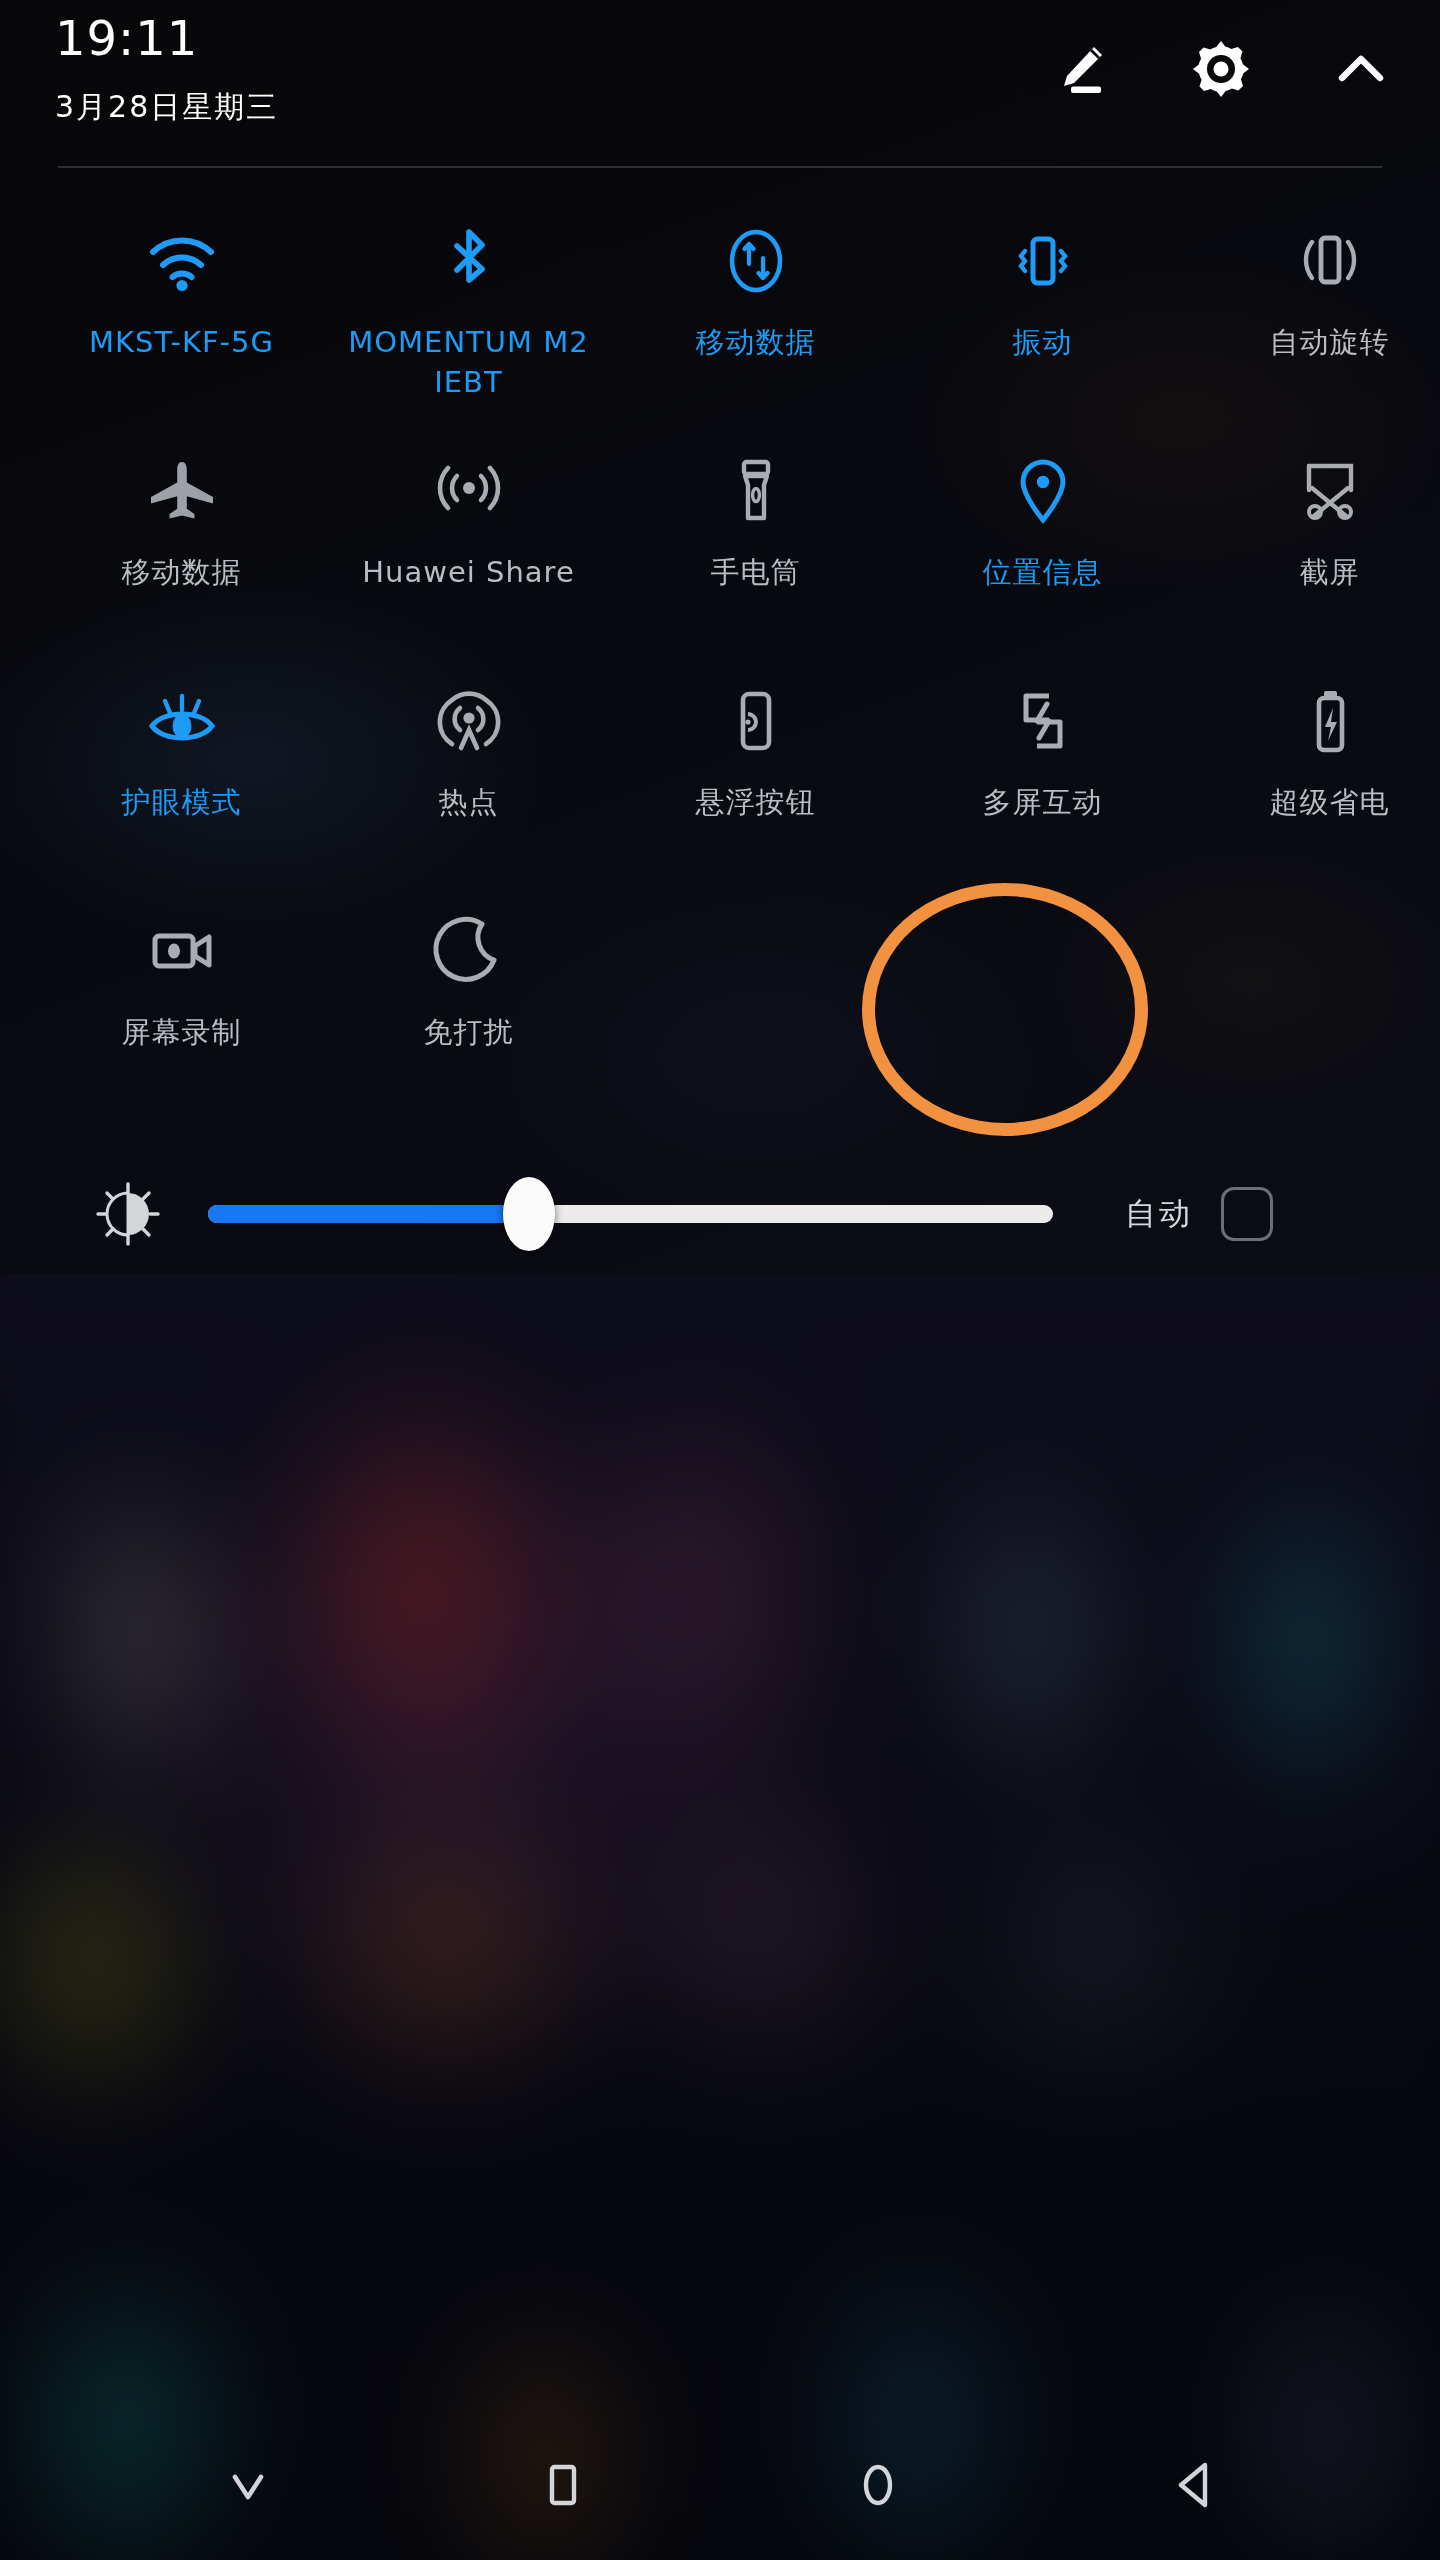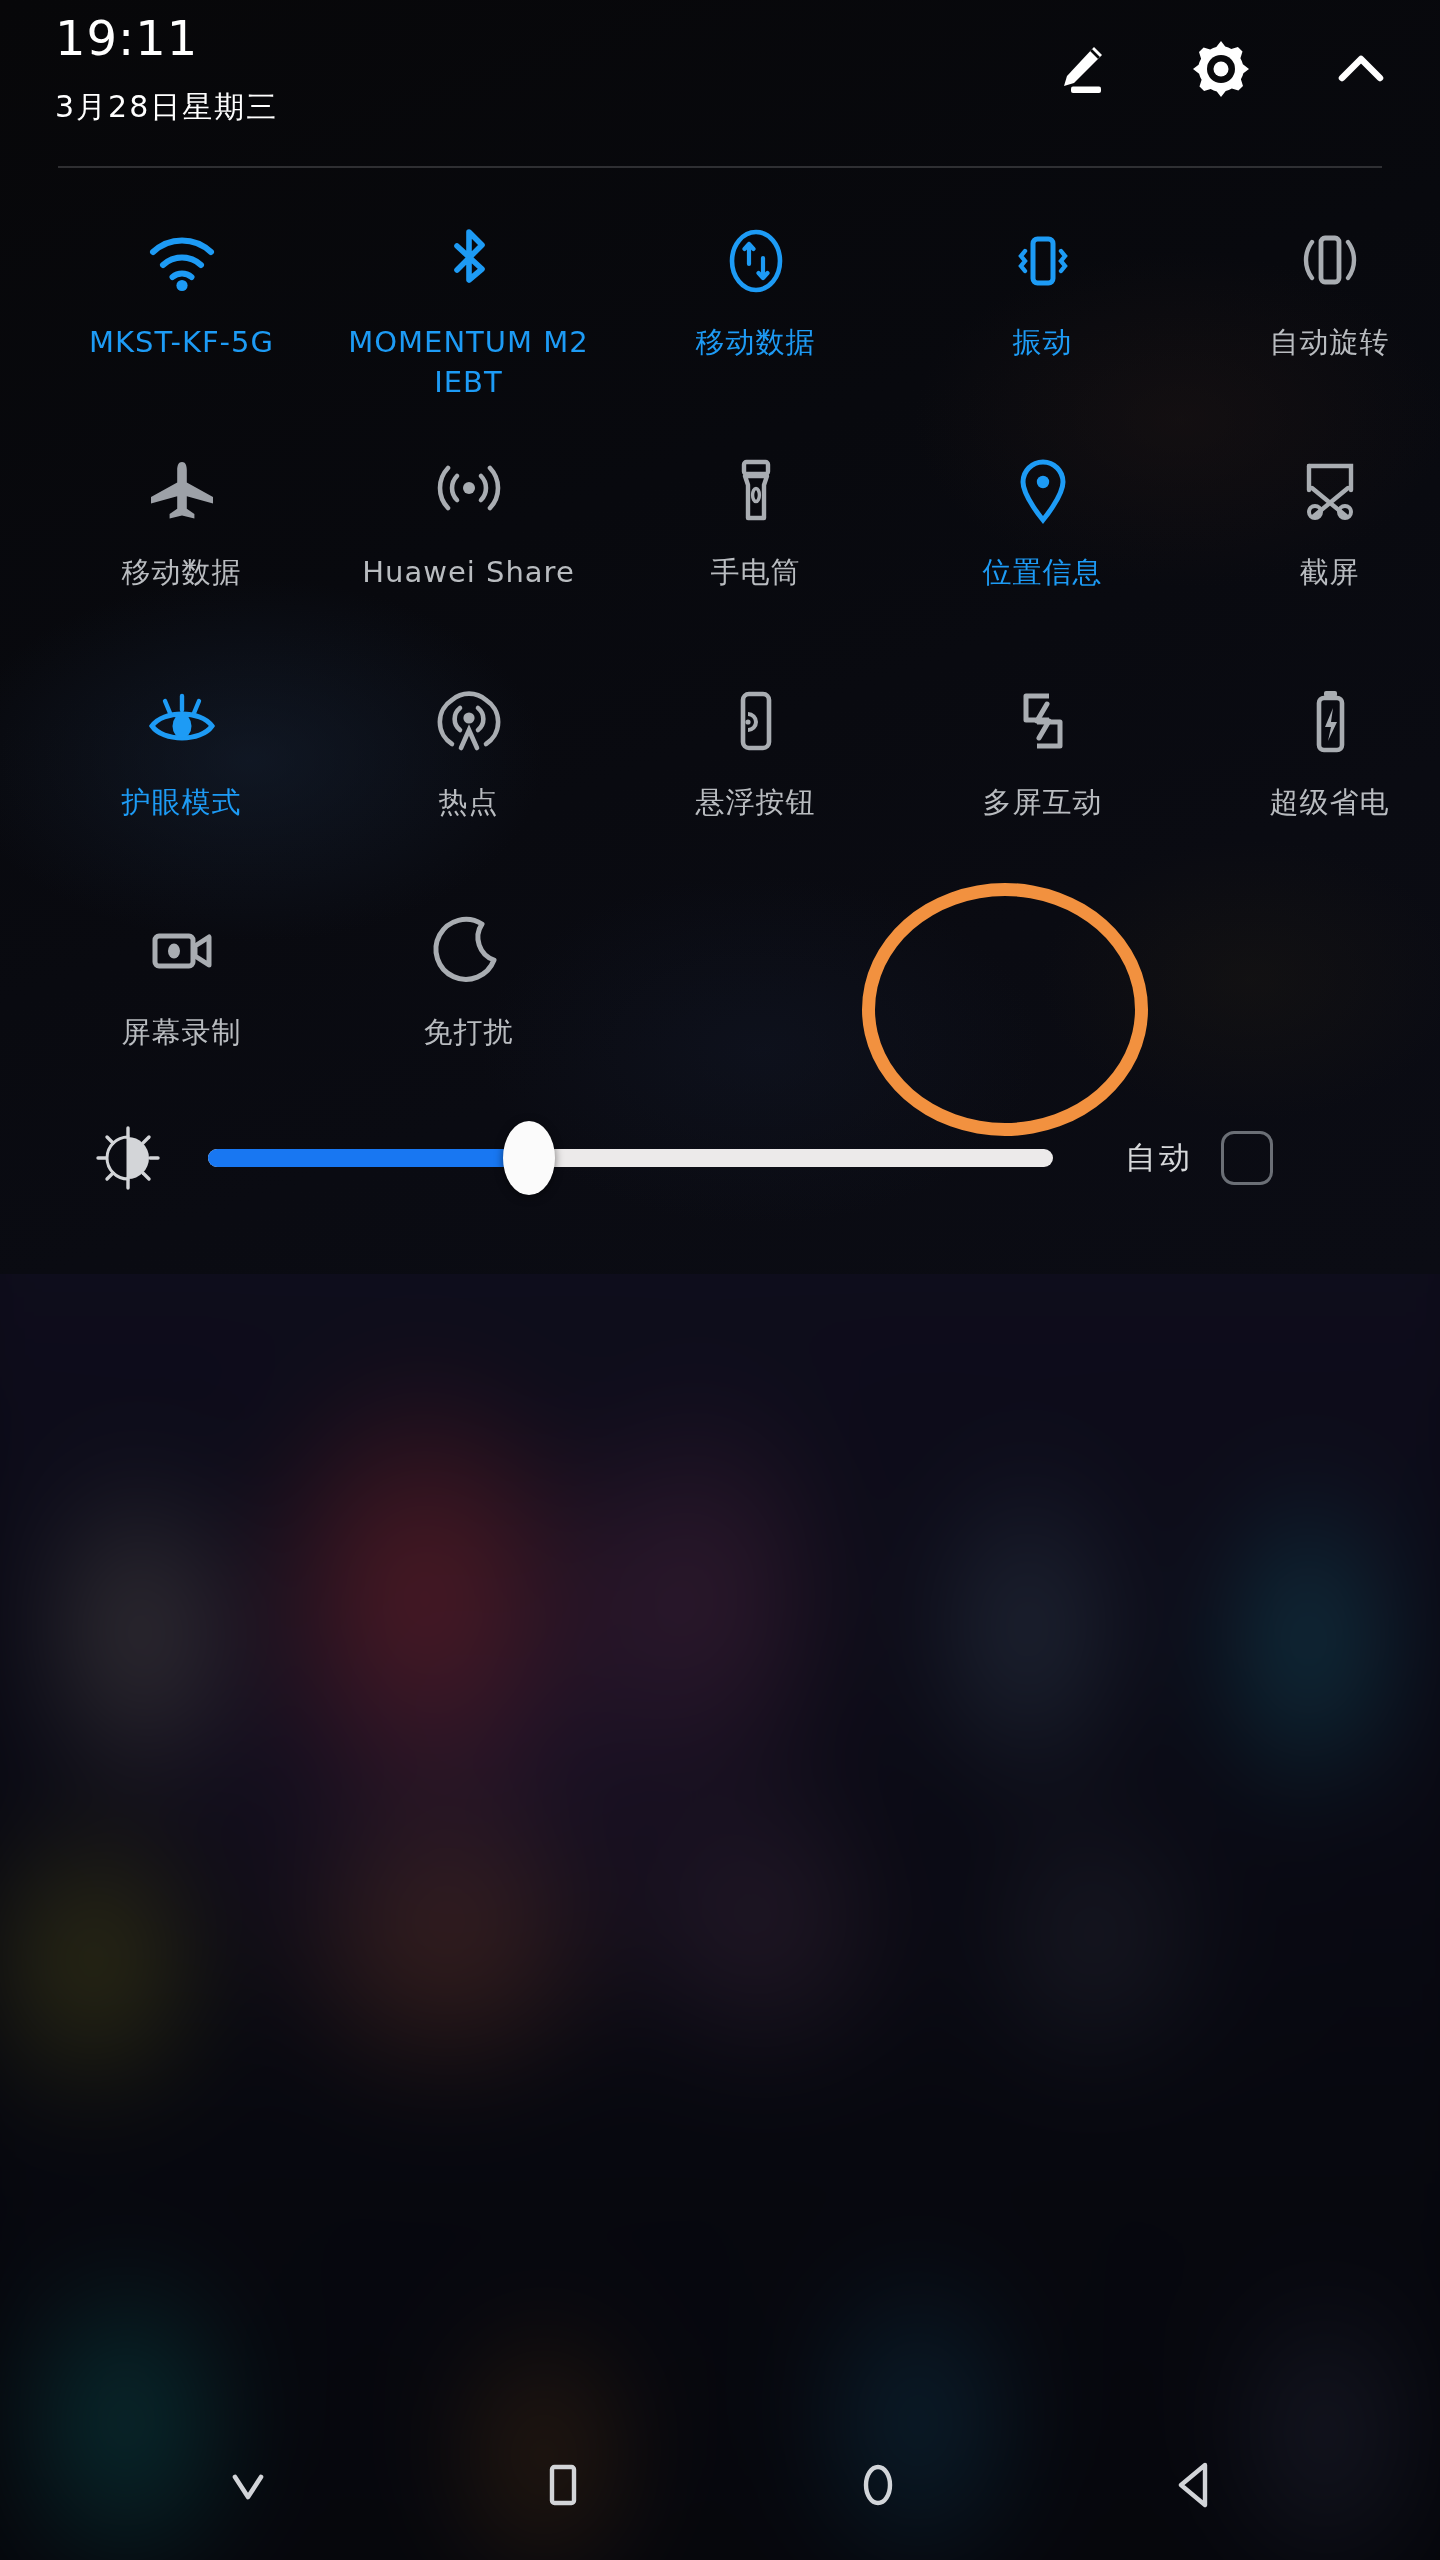--- a/index.html
+++ b/index.html
@@ -90,21 +90,21 @@
 
   
   #annot-ring{
     position:absolute;left:862px;top:883px;width:286px;height:253px;
     border:13px solid #f2913f;border-radius:50%;
     box-sizing:border-box;pointer-events:none;
   }
 
   
   #brightness{
-    position:absolute;left:0;top:1099px;width:1440px;height:118px;
+    position:absolute;left:0;top:1155px;width:1440px;height:118px;
     display:flex;align-items:center;
   }
   #bright-icon{width:66px;height:66px;margin-left:95px;display:block;}
   #slider{
     position:relative;margin-left:47px;width:845px;height:18px;
     background:#eceaea;border-radius:9px;
   }
   #slider-fill{
     position:absolute;left:0;top:0;height:18px;width:38%;
     background:#1877f2;border-radius:9px;

